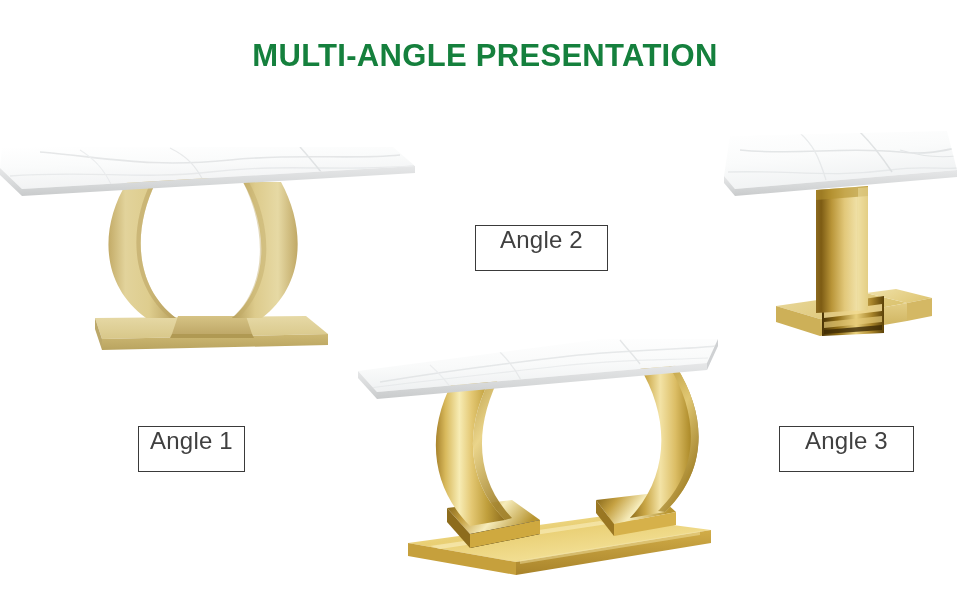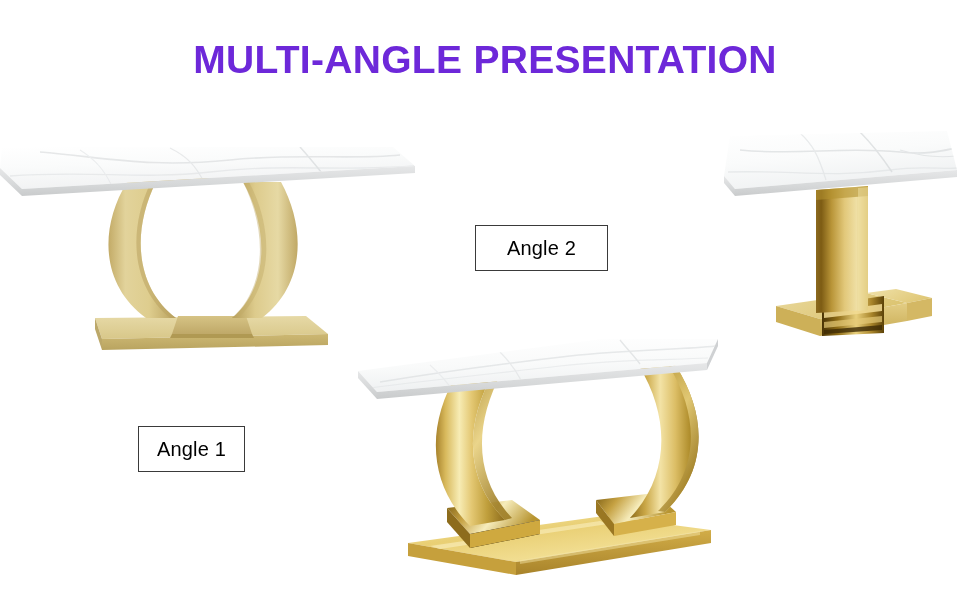--- a/index.html
+++ b/index.html
@@ -9,37 +9,37 @@
     font-family:"Liberation Sans", sans-serif;
     overflow:hidden;
     position:relative;
   }
   #stage{position:absolute;inset:0;width:970px;height:600px;background:#fff;}
 
   
   .title{
     position:absolute;left:0;top:38px;width:970px;
     text-align:center;
-    font-size:39px;
+    font-size:31px;
     font-weight:bold;
     letter-spacing:0.3px;
-    color:#6d28d9;
+    color:#15803d;
     font-family:"Liberation Sans", sans-serif;
     white-space:nowrap;
   }
 
   
   .angle-box{
     position:absolute;
     background:#ffffff;
     border:1.6px solid #3a3a3a;
     box-sizing:border-box;
-    display:flex;align-items:center;justify-content:center;
-    font-size:20px;
-    color:#000000;
+    display:flex;align-items:flex-start;justify-content:center;
+    font-size:24px;
+    color:#404040;
     font-family:"Liberation Sans", sans-serif;
     letter-spacing:0.2px;
   }
   #angle-box-1{left:138px;top:426px;width:107px;height:46px;}
   #angle-box-2{left:475px;top:225px;width:133px;height:46px;}
   #angle-box-3{left:779px;top:426px;width:135px;height:46px;}
 
   
   #art{position:absolute;left:0;top:0;width:970px;height:600px;}
 </style>
@@ -321,14 +321,17 @@
   </svg>
 
   <div class="angle-box" id="angle-box-1">
     <span>Angle 1</span>
   </div>
 
   <div class="angle-box" id="angle-box-2">
     <span>Angle 2</span>
   </div>
 
+  <div class="angle-box" id="angle-box-3">
+    <span>Angle 3</span>
+  </div>
 
 </div>
 
 </body></html>

